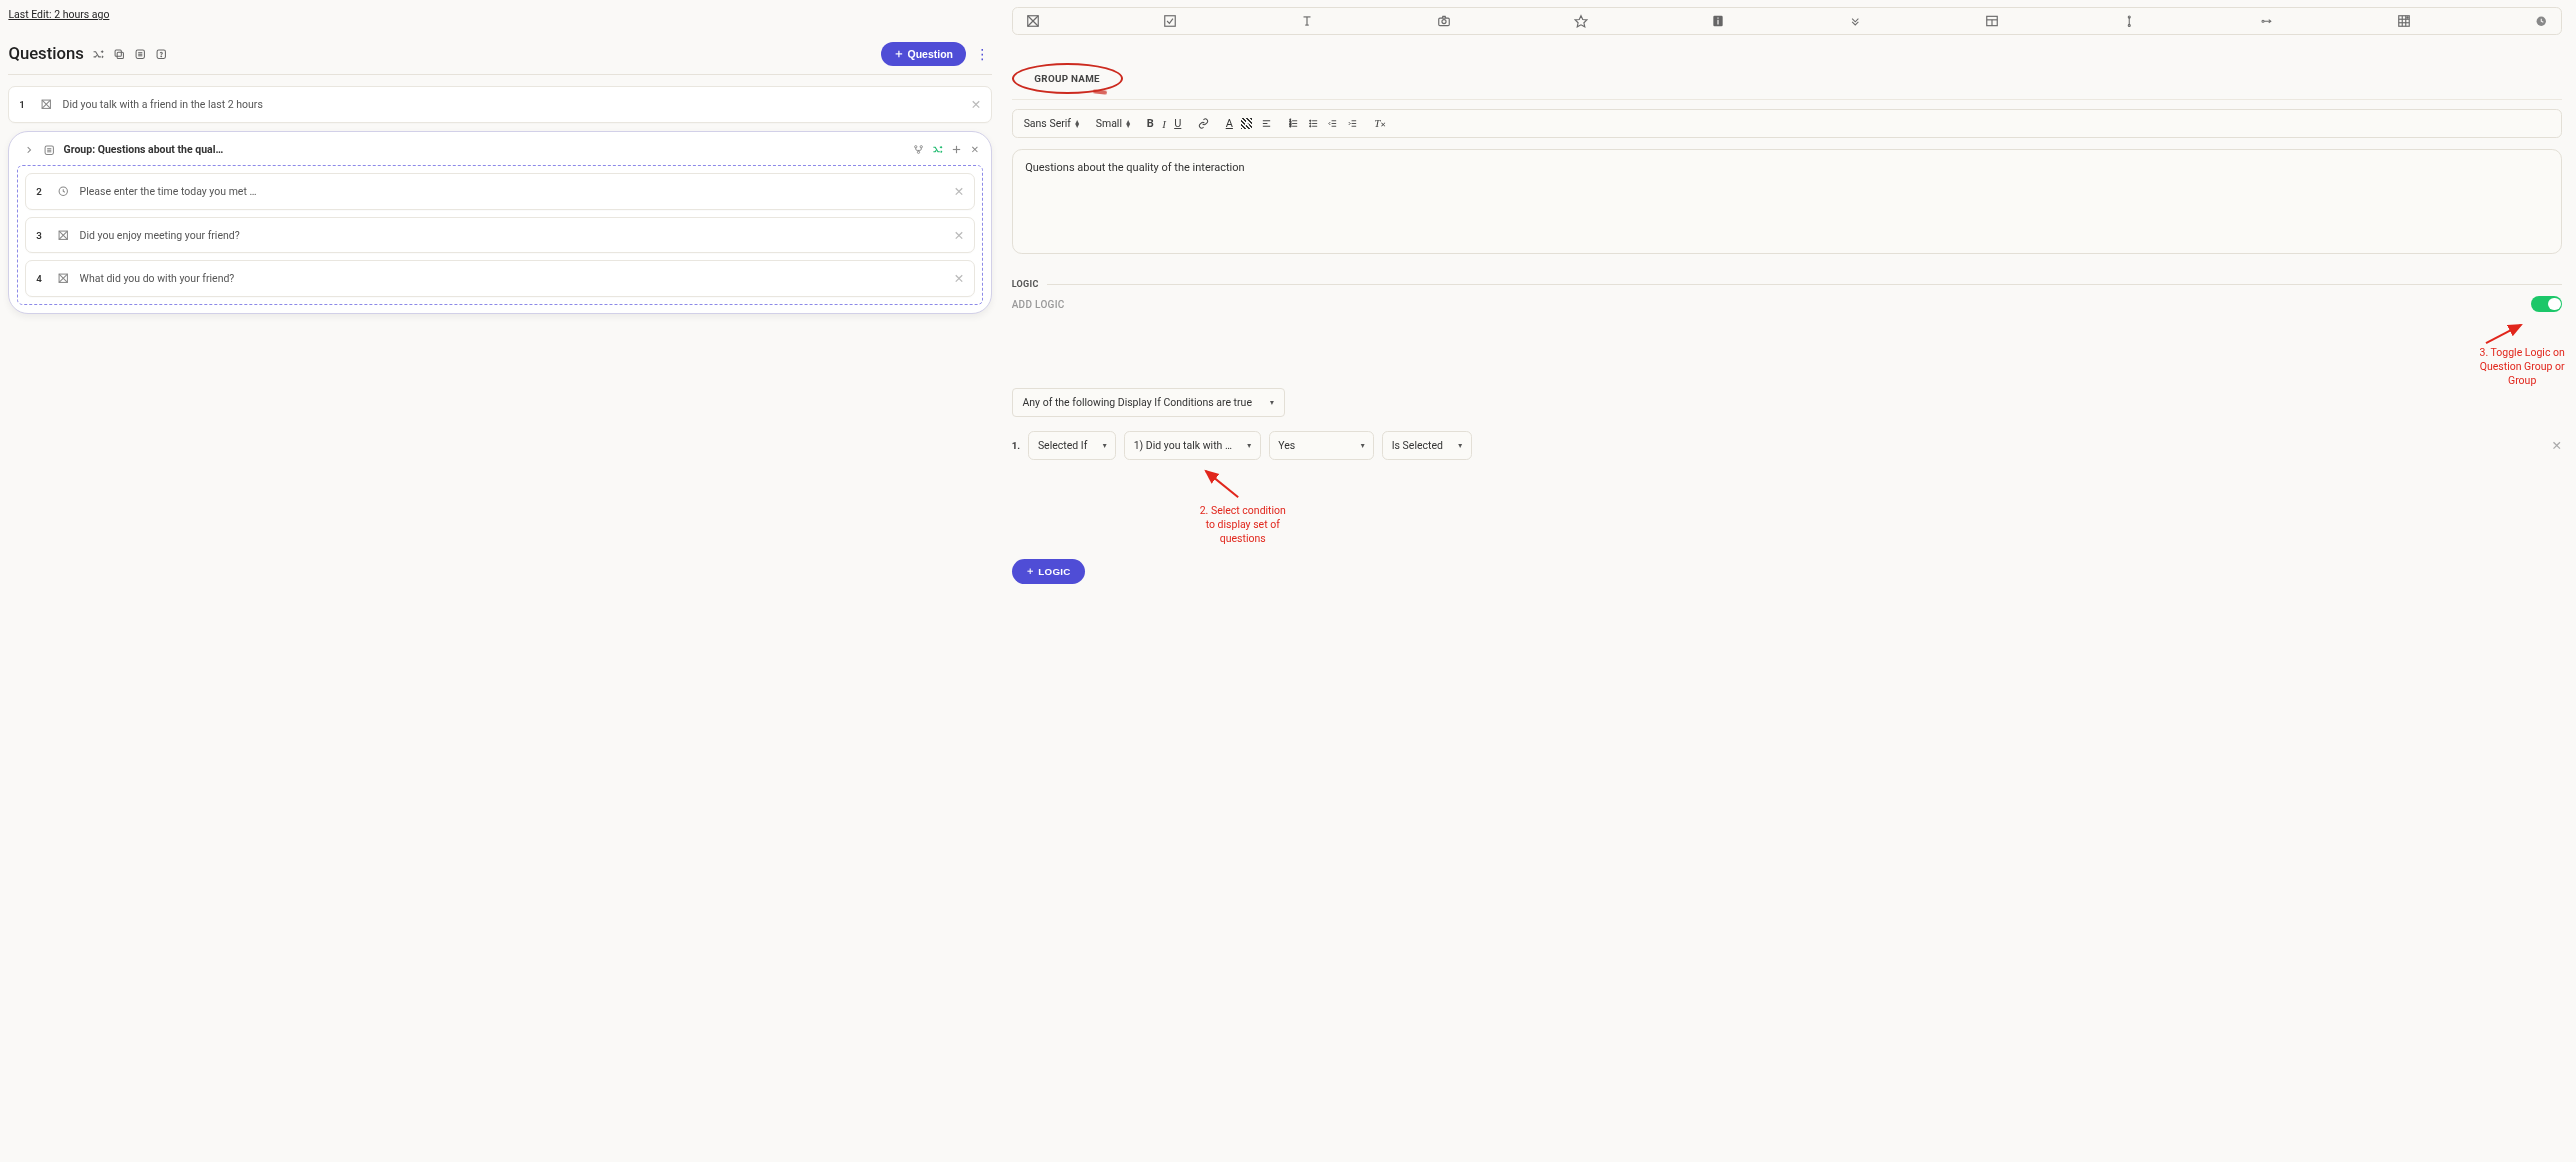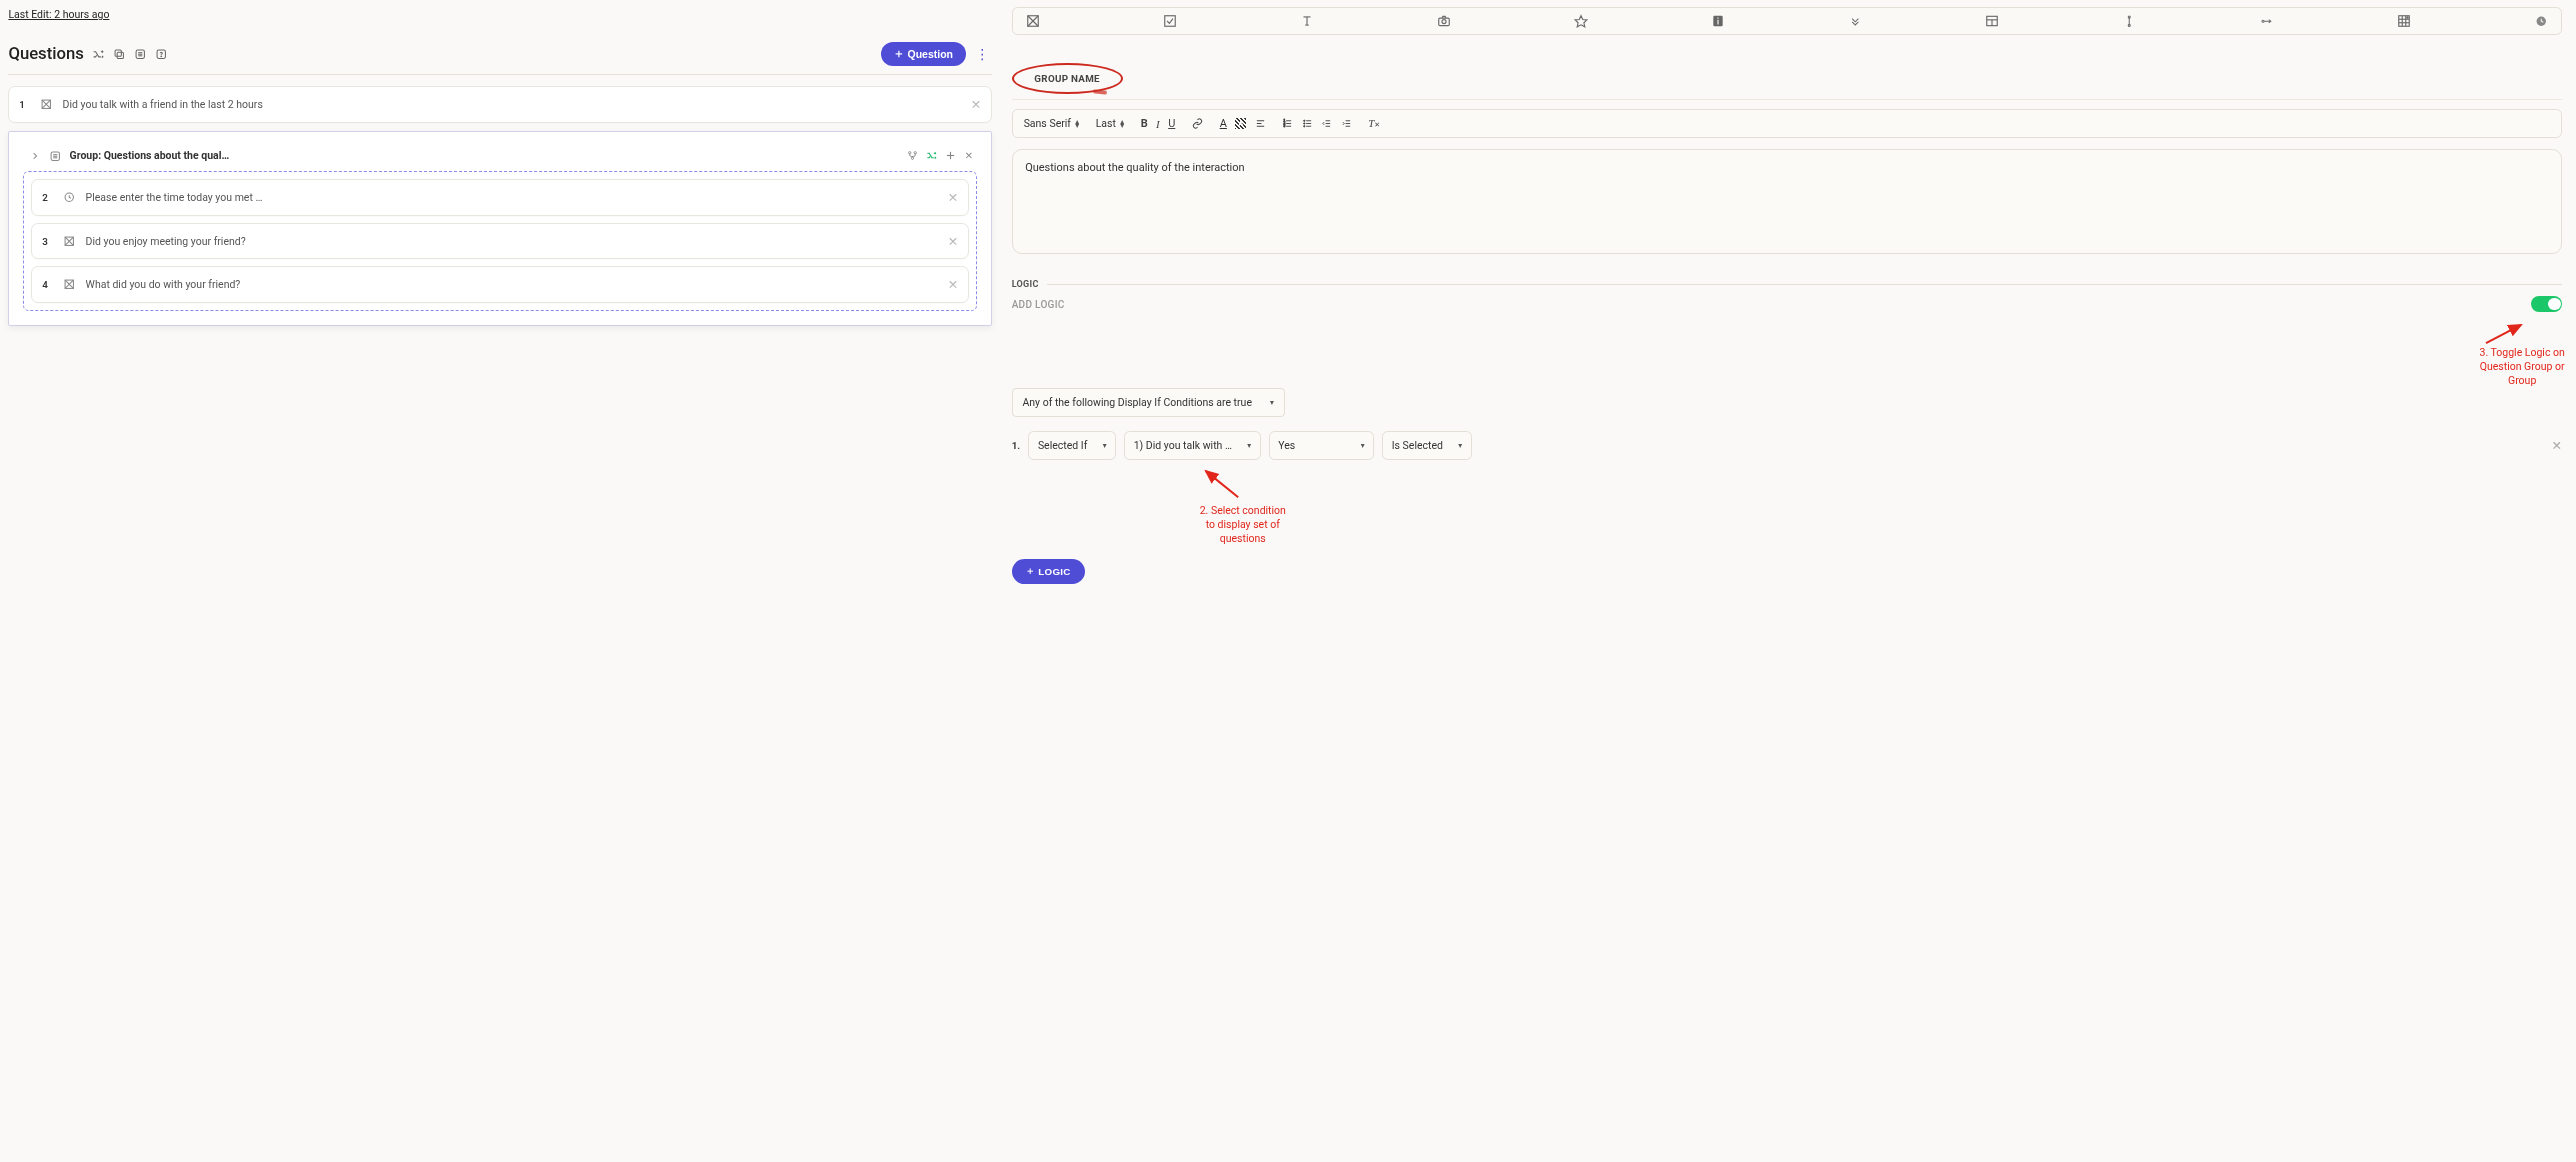--- a/index.html
+++ b/index.html
@@ -84,22 +84,22 @@
     width: 14px; height: 14px;
     display:inline-flex; align-items:center; justify-content:center;
     color: #888;
   }
   .q-text { flex:1; color: #555; font-size: 10.5px; white-space:nowrap; overflow:hidden; text-overflow:ellipsis;}
   .q-close { color: #bbb; font-size: 12.5px; cursor:pointer; }
 
   .group-box {
     background: #fff;
     border: 1px solid #d2d0e8;
-    border-radius: 2px;
-    padding: 14px;
+    border-radius: 20px;
+    padding: 8px;
     box-shadow: 0 2.1px 7px rgba(0,0,0,0.06);
   }
   .group-head {
     display:flex; align-items:center; gap:7px; padding: 2.8px 4.2px 8.4px 4.2px;
   }
   .group-title { font-weight:700; color:#333; font-size:10.5px; flex:1; white-space:nowrap; overflow:hidden; text-overflow:ellipsis;}
   .group-icons { display:flex; gap:8.4px; color:#888; }
   .group-icons .shuffle { color:#18b86a; }
   .group-inner {
     border: 1px dashed #8c89e8;
@@ -460,21 +460,21 @@
     </div>
     <div class="thin-line"></div>
 
     
     <div class="rt-bar">
       <div class="rt-select">
         <span>Sans Serif</span>
         <span class="rt-caret">▴<br>▾</span>
       </div>
       <div class="rt-select">
-        <span>Last</span>
+        <span>Small</span>
         <span class="rt-caret">▴<br>▾</span>
       </div>
       <div class="rt-icons">
         <span class="rt-bold">B</span>
         <span class="rt-italic">I</span>
         <span class="rt-under">U</span>
       </div>
       <div class="rt-icons">
         <span>
             <svg width="11" height="11" viewBox="0 0 24 24" fill="none" stroke="currentColor" stroke-width="2.2">

